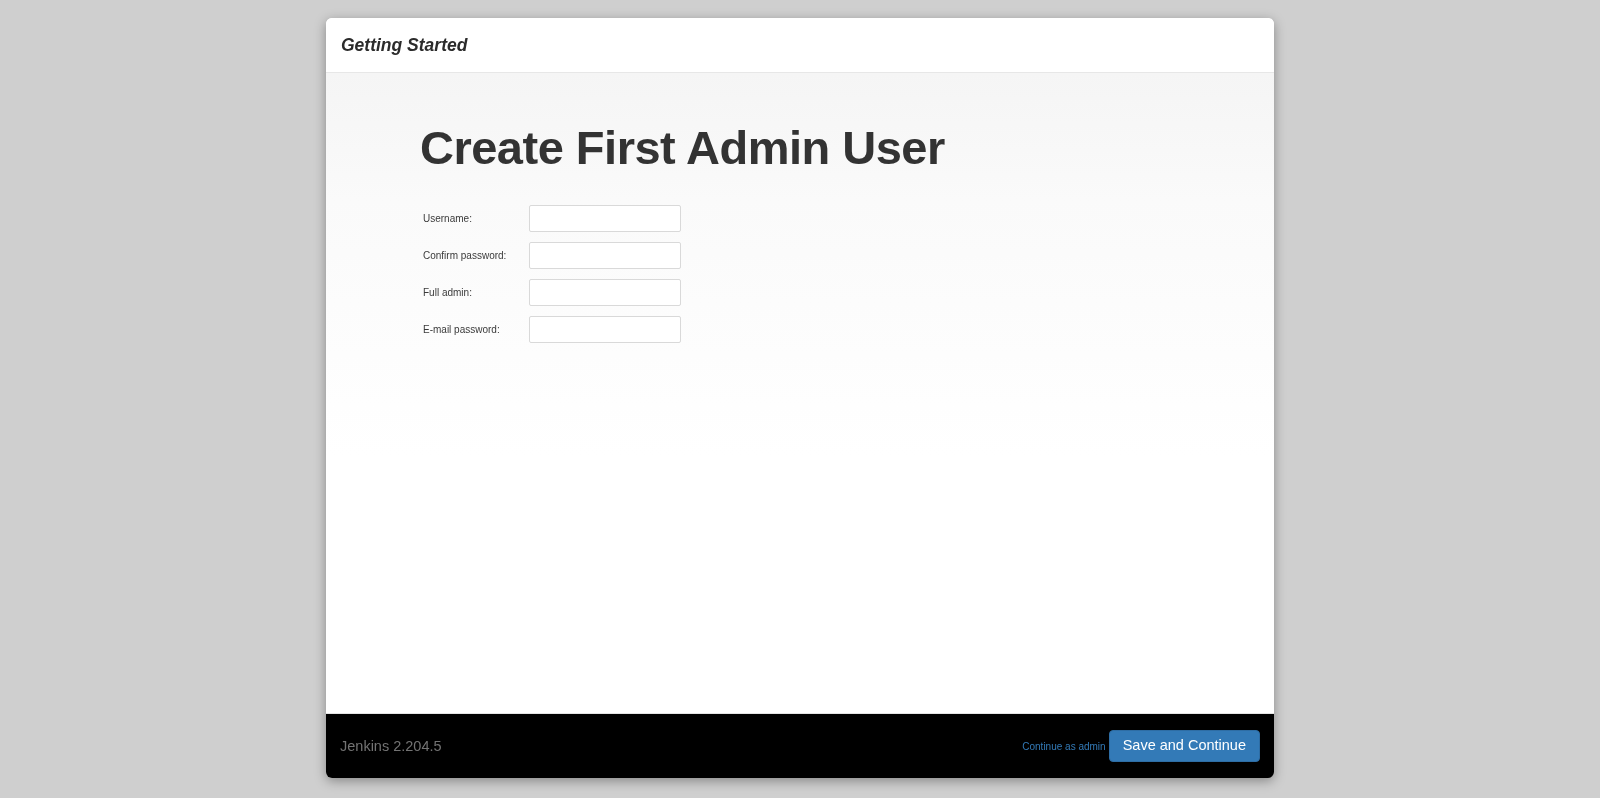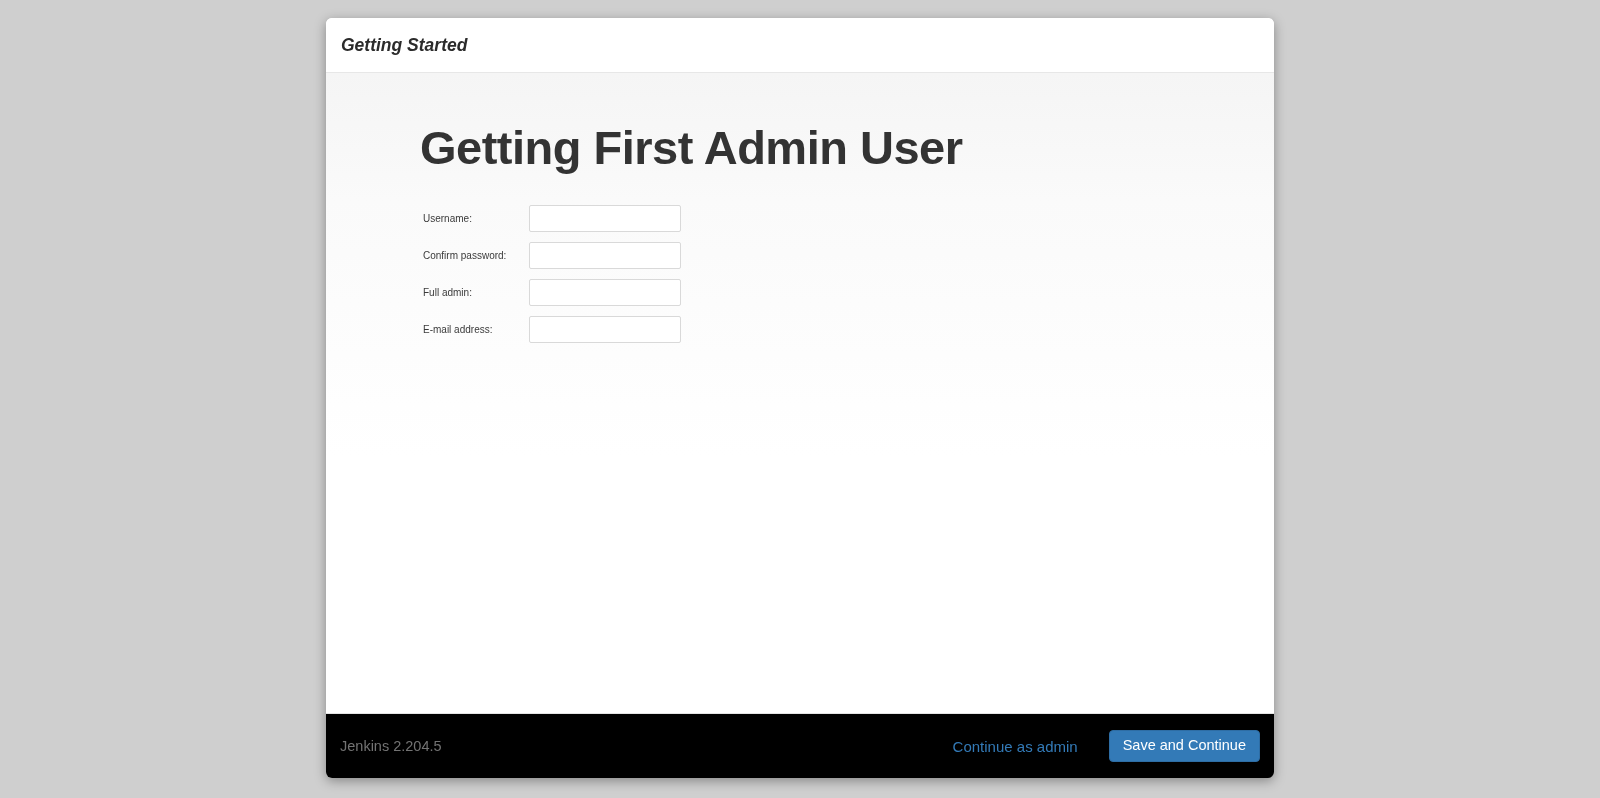--- a/index.html
+++ b/index.html
@@ -79,24 +79,24 @@
     display: flex;
     align-items: center;
     padding: 1px 14px;
   }
   .version-text {
     font-size: 14.5px;
     color: #737373;
   }
   .footer-spacer { flex: 1 1 auto; }
   .continue-link {
-    font-size: 15px;
+    font-size: 10px;
     color: #337ab7;
     text-decoration: none;
-    margin-right: 31px;
+    margin-right: 3px;
     cursor: pointer;
   }
   .save-button {
     background: #337ab7;
     border: 1px solid #2e6da4;
     color: #ffffff;
     font-size: 14.5px;
     font-family: Liberation Sans, sans-serif;
     padding: 7px 13px;
     border-radius: 4px;
@@ -107,42 +107,42 @@
 </head>
 <body>
 
 <div class="dialog">
 
   <div class="dialog-header">
     <span class="title">Getting Started</span>
   </div>
 
   <div class="dialog-body">
-    <h1 class="page-heading">Getting First Admin User</h1>
+    <h1 class="page-heading">Create First Admin User</h1>
 
     <div class="setup-form">
 
       <div class="form-row">
         <label>Username:</label>
         <input type="text" value="" style="">
       </div>
 
 
       <div class="form-row">
         <label>Confirm password:</label>
         <input type="password" value="" style="">
       </div>
 
       <div class="form-row">
         <label>Full admin:</label>
         <input type="text" value="" style="">
       </div>
 
       <div class="form-row">
-        <label>E-mail address:</label>
+        <label>E-mail password:</label>
         <input type="text" value="" style="">
       </div>
 
     </div>
   </div>
 
   <div class="dialog-footer">
     <span class="version-text">Jenkins 2.204.5</span>
     <span class="footer-spacer"></span>
     <a class="continue-link">Continue as admin</a>

